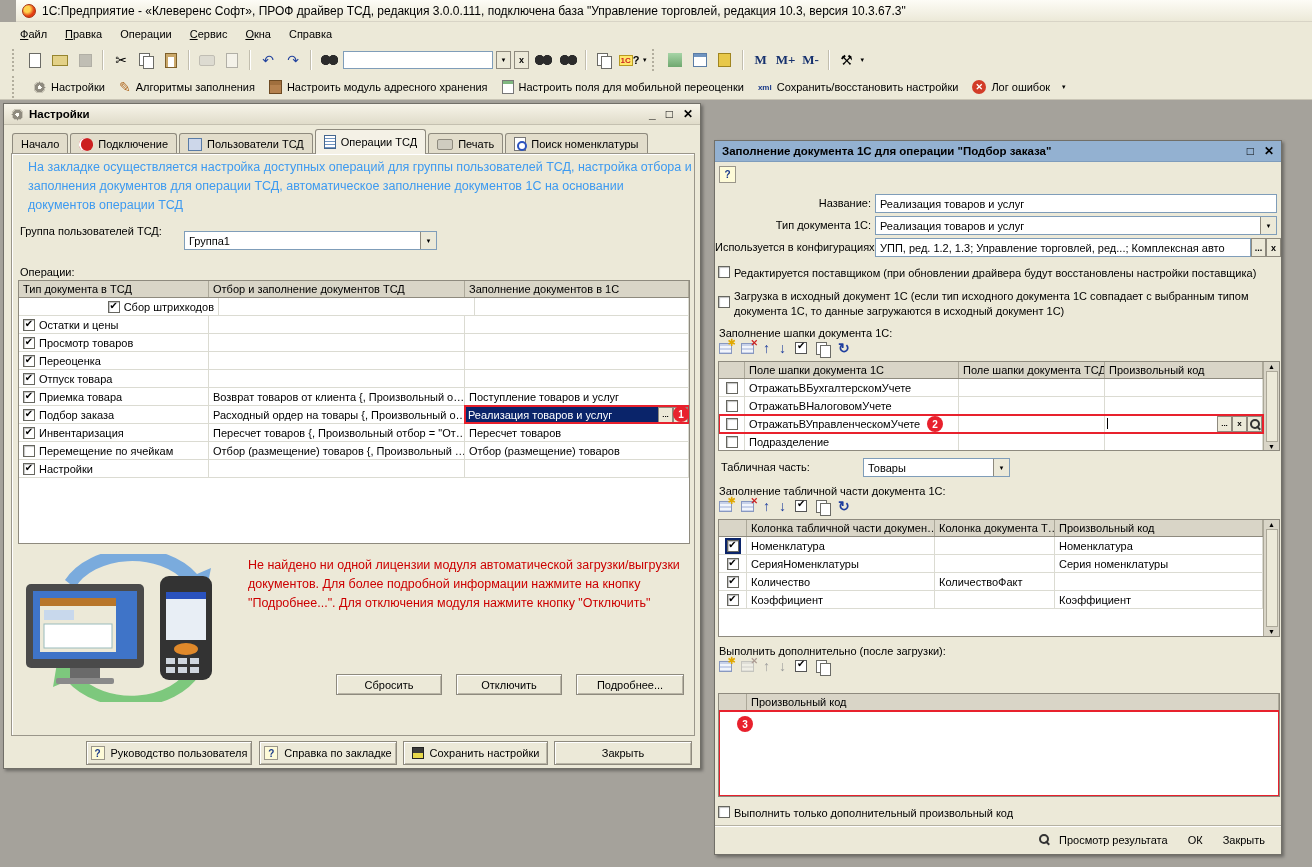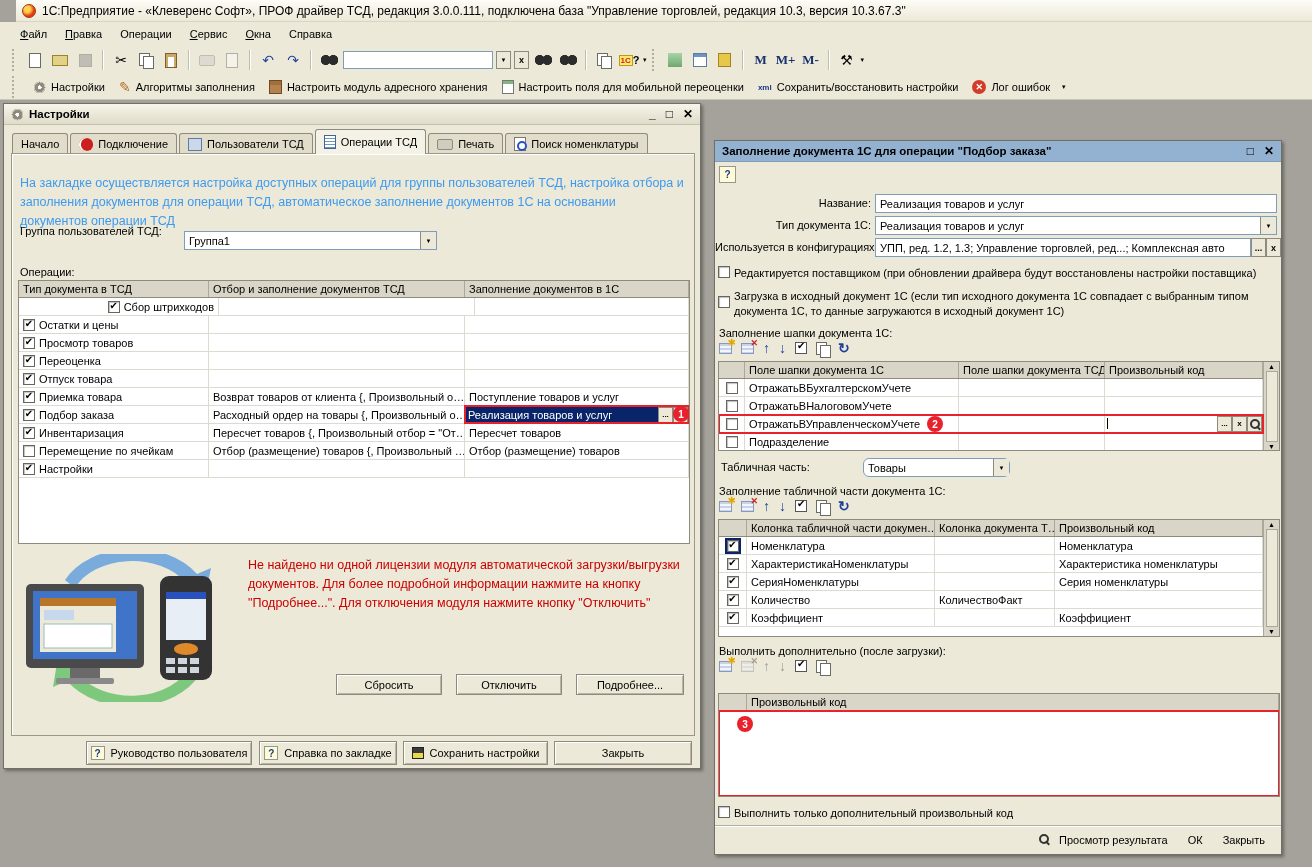--- a/index.html
+++ b/index.html
@@ -254,21 +254,21 @@
             <span class="ic printer"></span>
             <span>Печать</span>
           </span>
         <span class="tab">
             <span class="ic searchdoc"></span>
             <span>Поиск номенклатуры</span>
           </span>
       </div>
 
       <div class="panel abs" style="left:7px;top:49px;width:684px;height:583px;">
-        <div class="info abs" style="left:8px;top:4px;width:664px;margin-top:16px;">На закладке осуществляется настройка доступных операций для группы пользователей ТСД, настройка отбора и заполнения документов для операции ТСД, автоматическое заполнение документов 1С на основании документов операции ТСД</div>
+        <div class="info abs" style="left:16px;top:4px;width:664px;">На закладке осуществляется настройка доступных операций для группы пользователей ТСД, настройка отбора и заполнения документов для операции ТСД, автоматическое заполнение документов 1С на основании документов операции ТСД</div>
         <span class="lbl abs" style="left:8px;top:71px;">Группа пользователей ТСД:</span>
         <div class="combo abs" style="left:172px;top:77px;width:253px;">
           <span class="val">Группа1</span>
           <span class="dd">▼</span>
         </div>
         <span class="lbl abs" style="left:8px;top:112px;">Операции:</span>
 
         <div class="tbl abs" style="left:6px;top:126px;width:672px;height:264px;">
           <div class="thead">
             <span class="th" style="width:190px;">Тип документа в ТСД</span>
@@ -516,21 +516,21 @@
             <div class="vscroll">
                 <span>▲</span>
                 <span class="vthumb"></span>
                 <span>▼</span>
               </div>
           </div>
         </div>
       </div>
 
       <span class="lbl abs" style="left:6px;top:320px;">Табличная часть:</span>
-      <div class="combo abs" style="left:148px;top:317px;width:147px;border-radius:6px;">
+      <div class="combo abs" style="left:148px;top:317px;width:147px;">
           <span class="val">Товары</span>
           <span class="dd">▼</span>
         </div>
 
       <span class="lbl abs" style="left:4px;top:344px;">Заполнение табличной части документа 1С:</span>
       <div class="abs" style="left:4px;top:358px;display:flex;gap:9px;align-items:center;">
         <span class="ic rows3 addrow"></span>
         <span class="ic rows3 delrow"></span>
         <span class="arr">↑</span>
         <span class="arr">↓</span>
@@ -548,28 +548,20 @@
               <span class="th" style="width:120px;">Колонка документа Т…</span>
               <span class="th" style="flex:1;">Произвольный код</span>
             </div>
             <div class="trow">
                 <span class="td" style="width:28px;justify-content:center;">
                   <span class="cb focus checked"></span>
                 </span>
                 <span class="td" style="width:188px;">Номенклатура</span>
                 <span class="td" style="width:120px;"></span>
                 <span class="td" style="flex:1;">Номенклатура</span>
-              </div>
-            <div class="trow">
-                <span class="td" style="width:28px;justify-content:center;">
-                  <span class="cb checked"></span>
-                </span>
-                <span class="td" style="width:188px;">ХарактеристикаНоменклатуры</span>
-                <span class="td" style="width:120px;"></span>
-                <span class="td" style="flex:1;">Характеристика номенклатуры</span>
               </div>
             <div class="trow">
                 <span class="td" style="width:28px;justify-content:center;">
                   <span class="cb checked"></span>
                 </span>
                 <span class="td" style="width:188px;">СерияНоменклатуры</span>
                 <span class="td" style="width:120px;"></span>
                 <span class="td" style="flex:1;">Серия номенклатуры</span>
               </div>
             <div class="trow">

